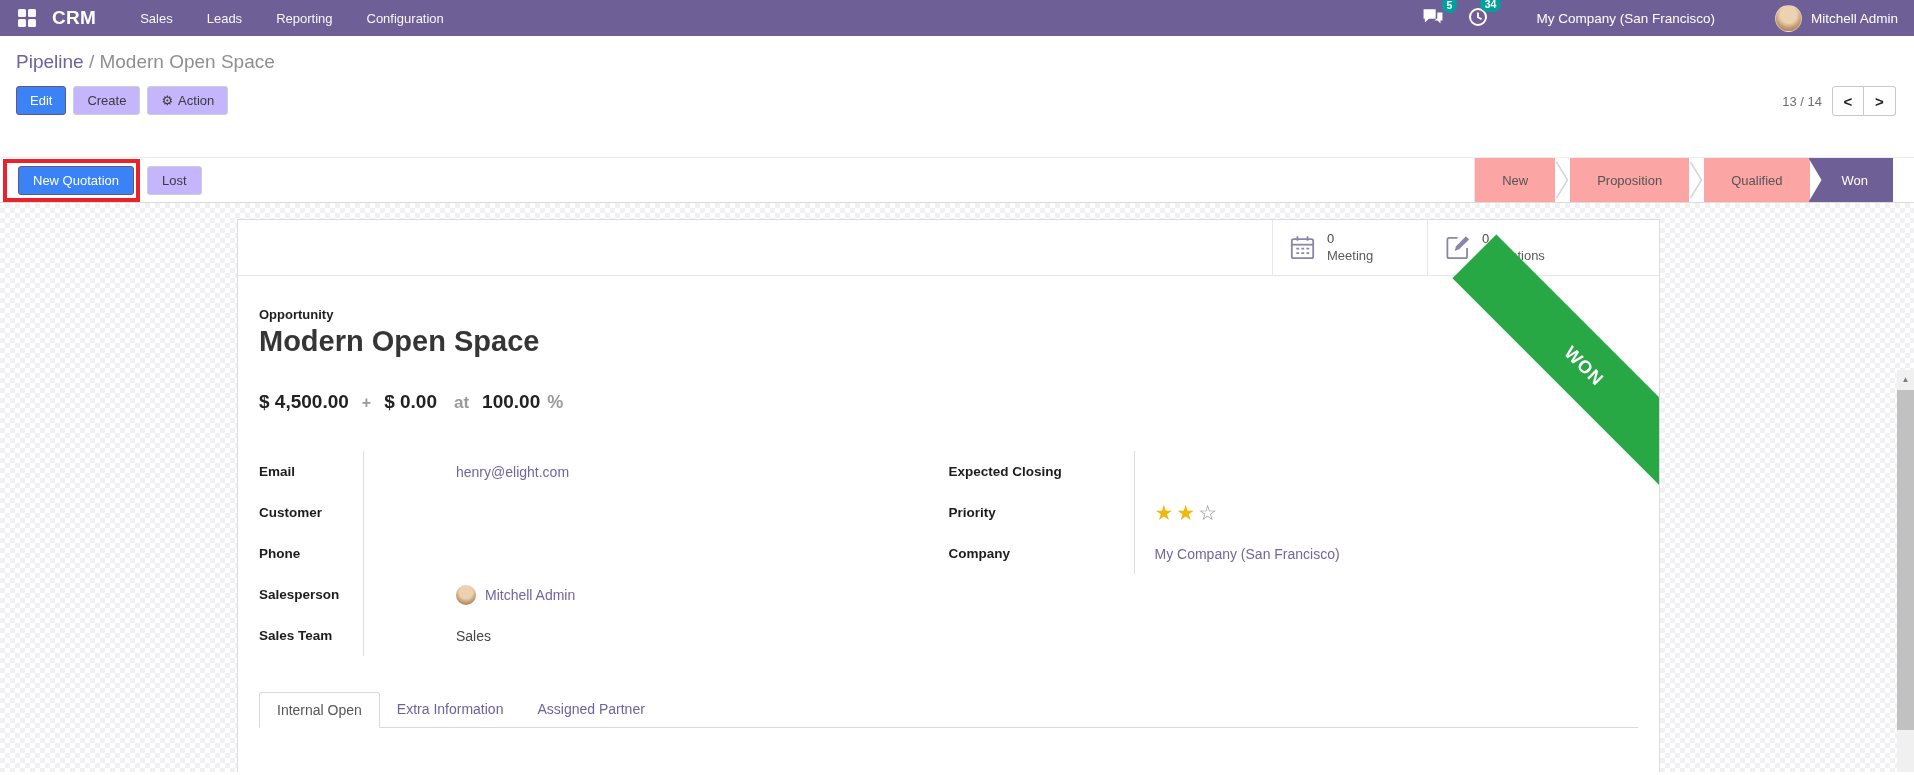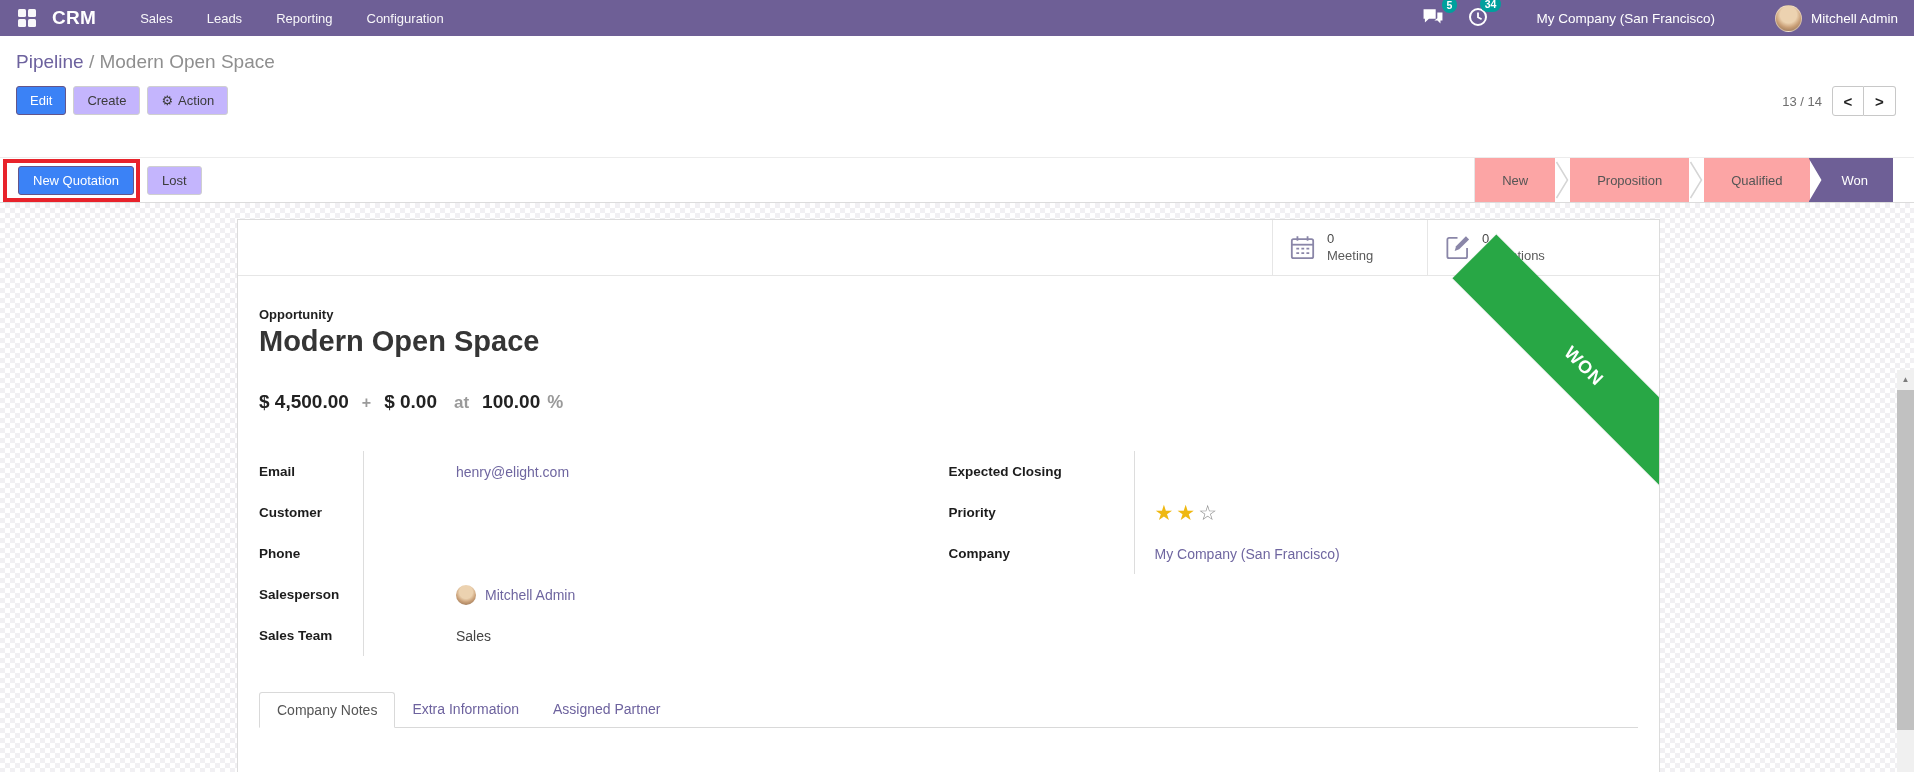--- a/index.html
+++ b/index.html
@@ -275,21 +275,21 @@
           <div class="frow">
             <span class="flabel">Company</span>
             <span class="fval">
                 <span class="link">My Company (San Francisco)</span>
               </span>
           </div>
         </div>
       </div>
 
       <div class="tabs">
-        <span class="tab active">Company Notes</span>
+        <span class="tab active">Internal Open</span>
         <span class="tab">Extra Information</span>
         <span class="tab">Assigned Partner</span>
       </div>
     </div>
   </div>
 
   <div class="scrollbar">
     <div class="scroll-up">▲</div>
     <div class="scroll-thumb"></div>
   </div>

